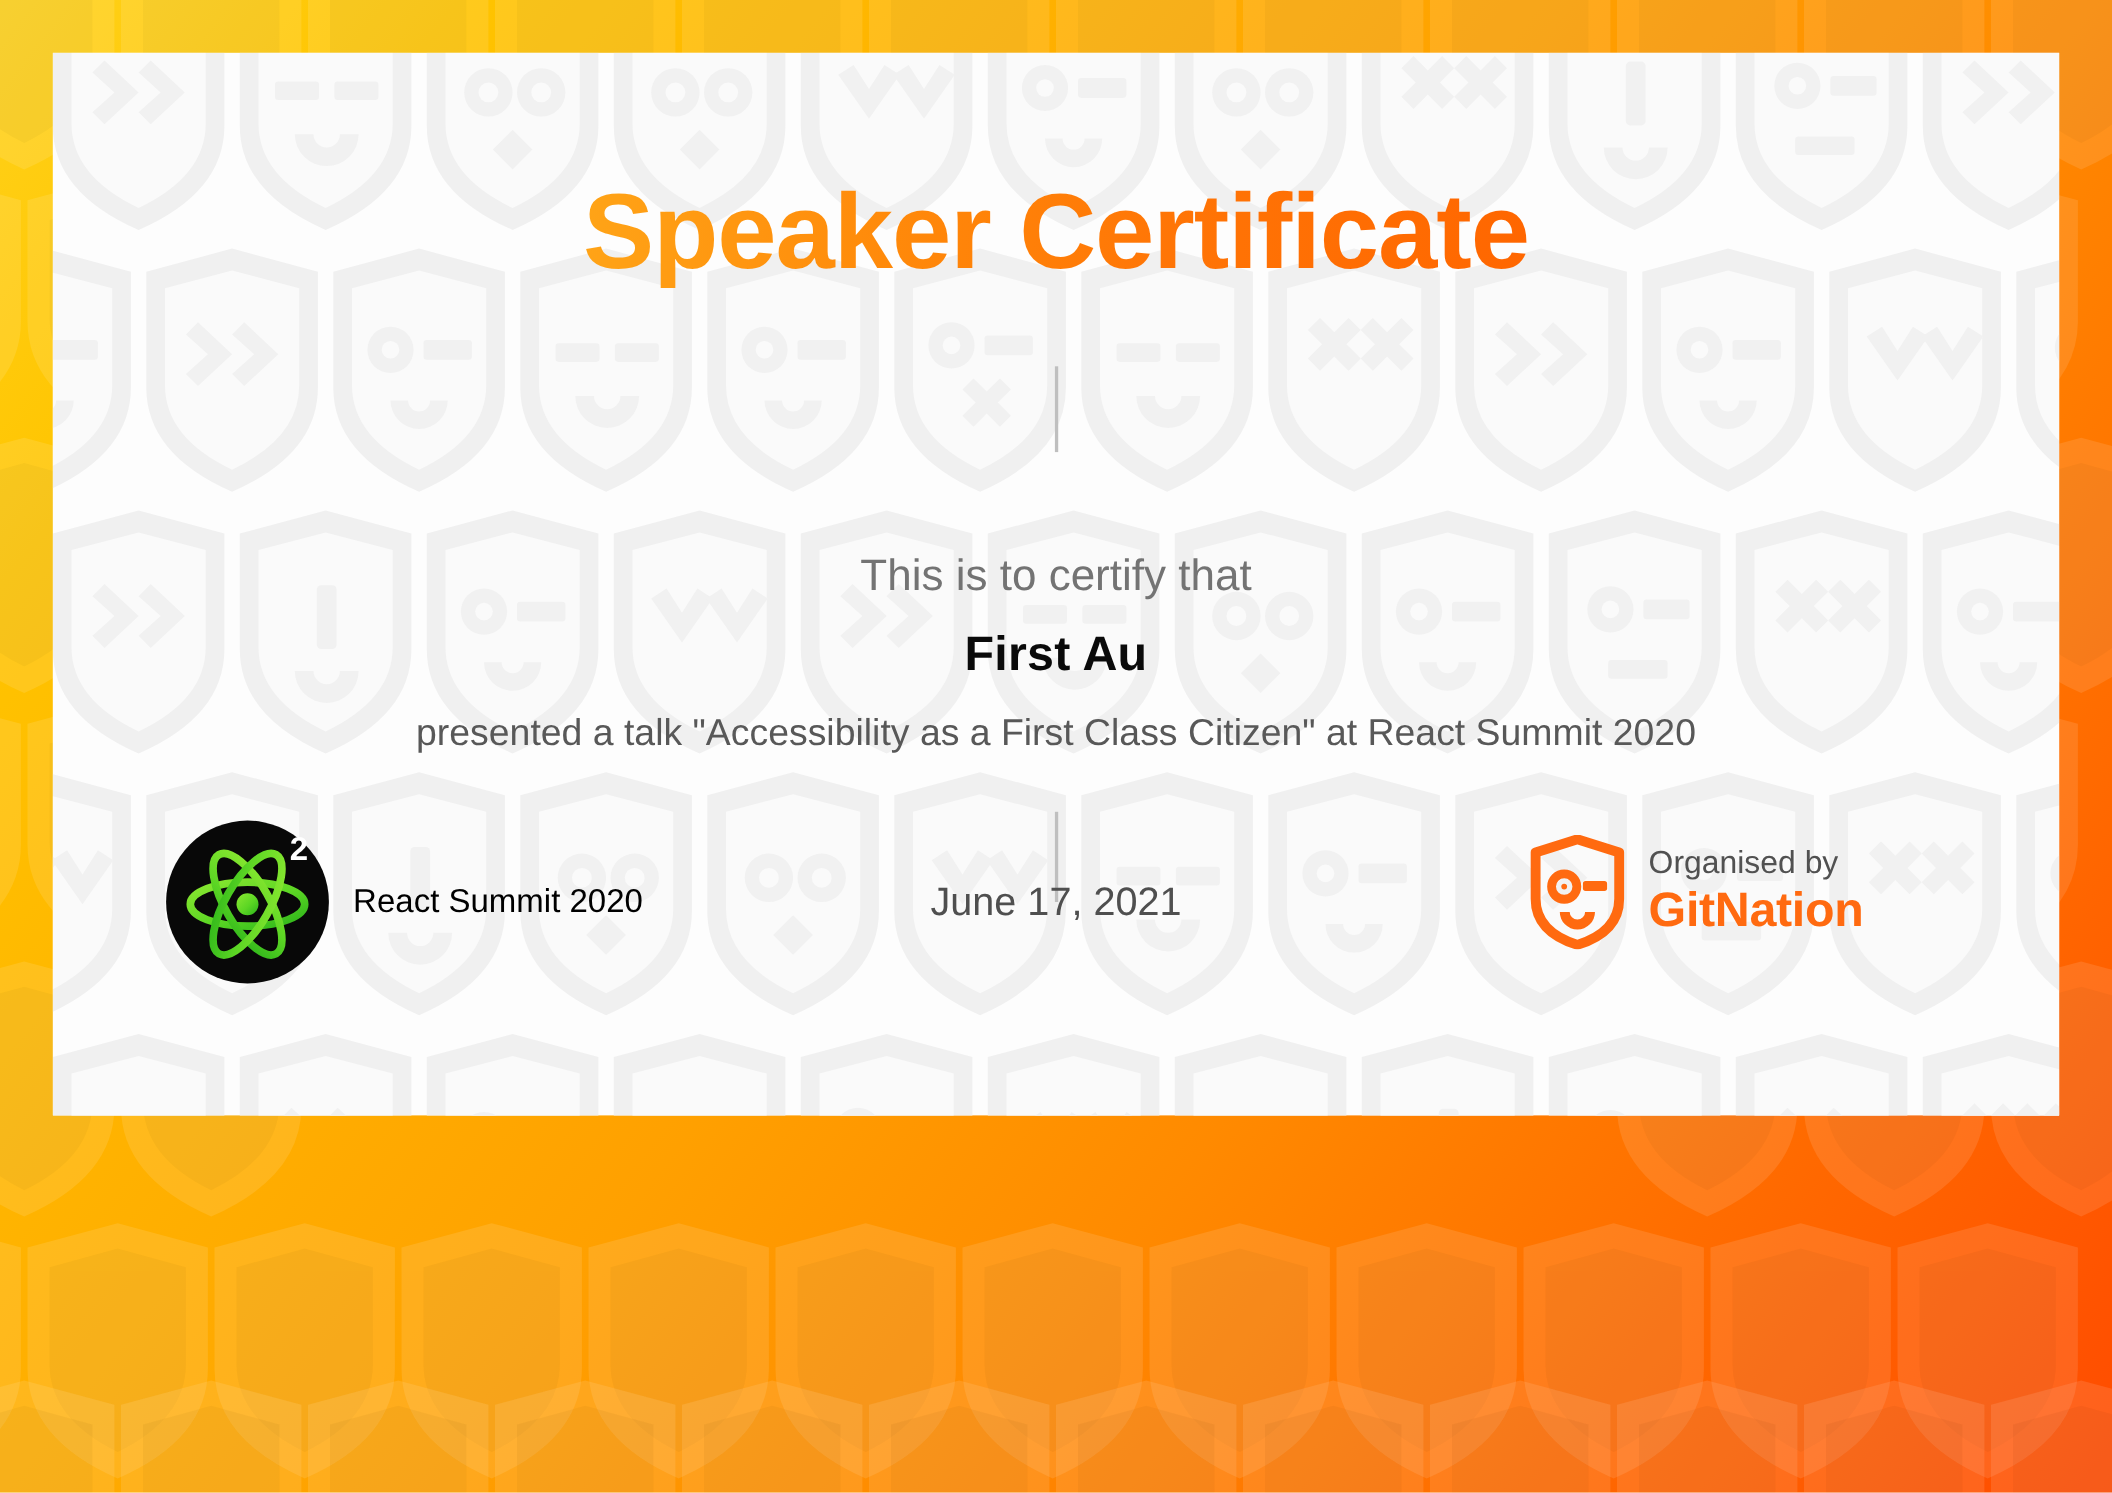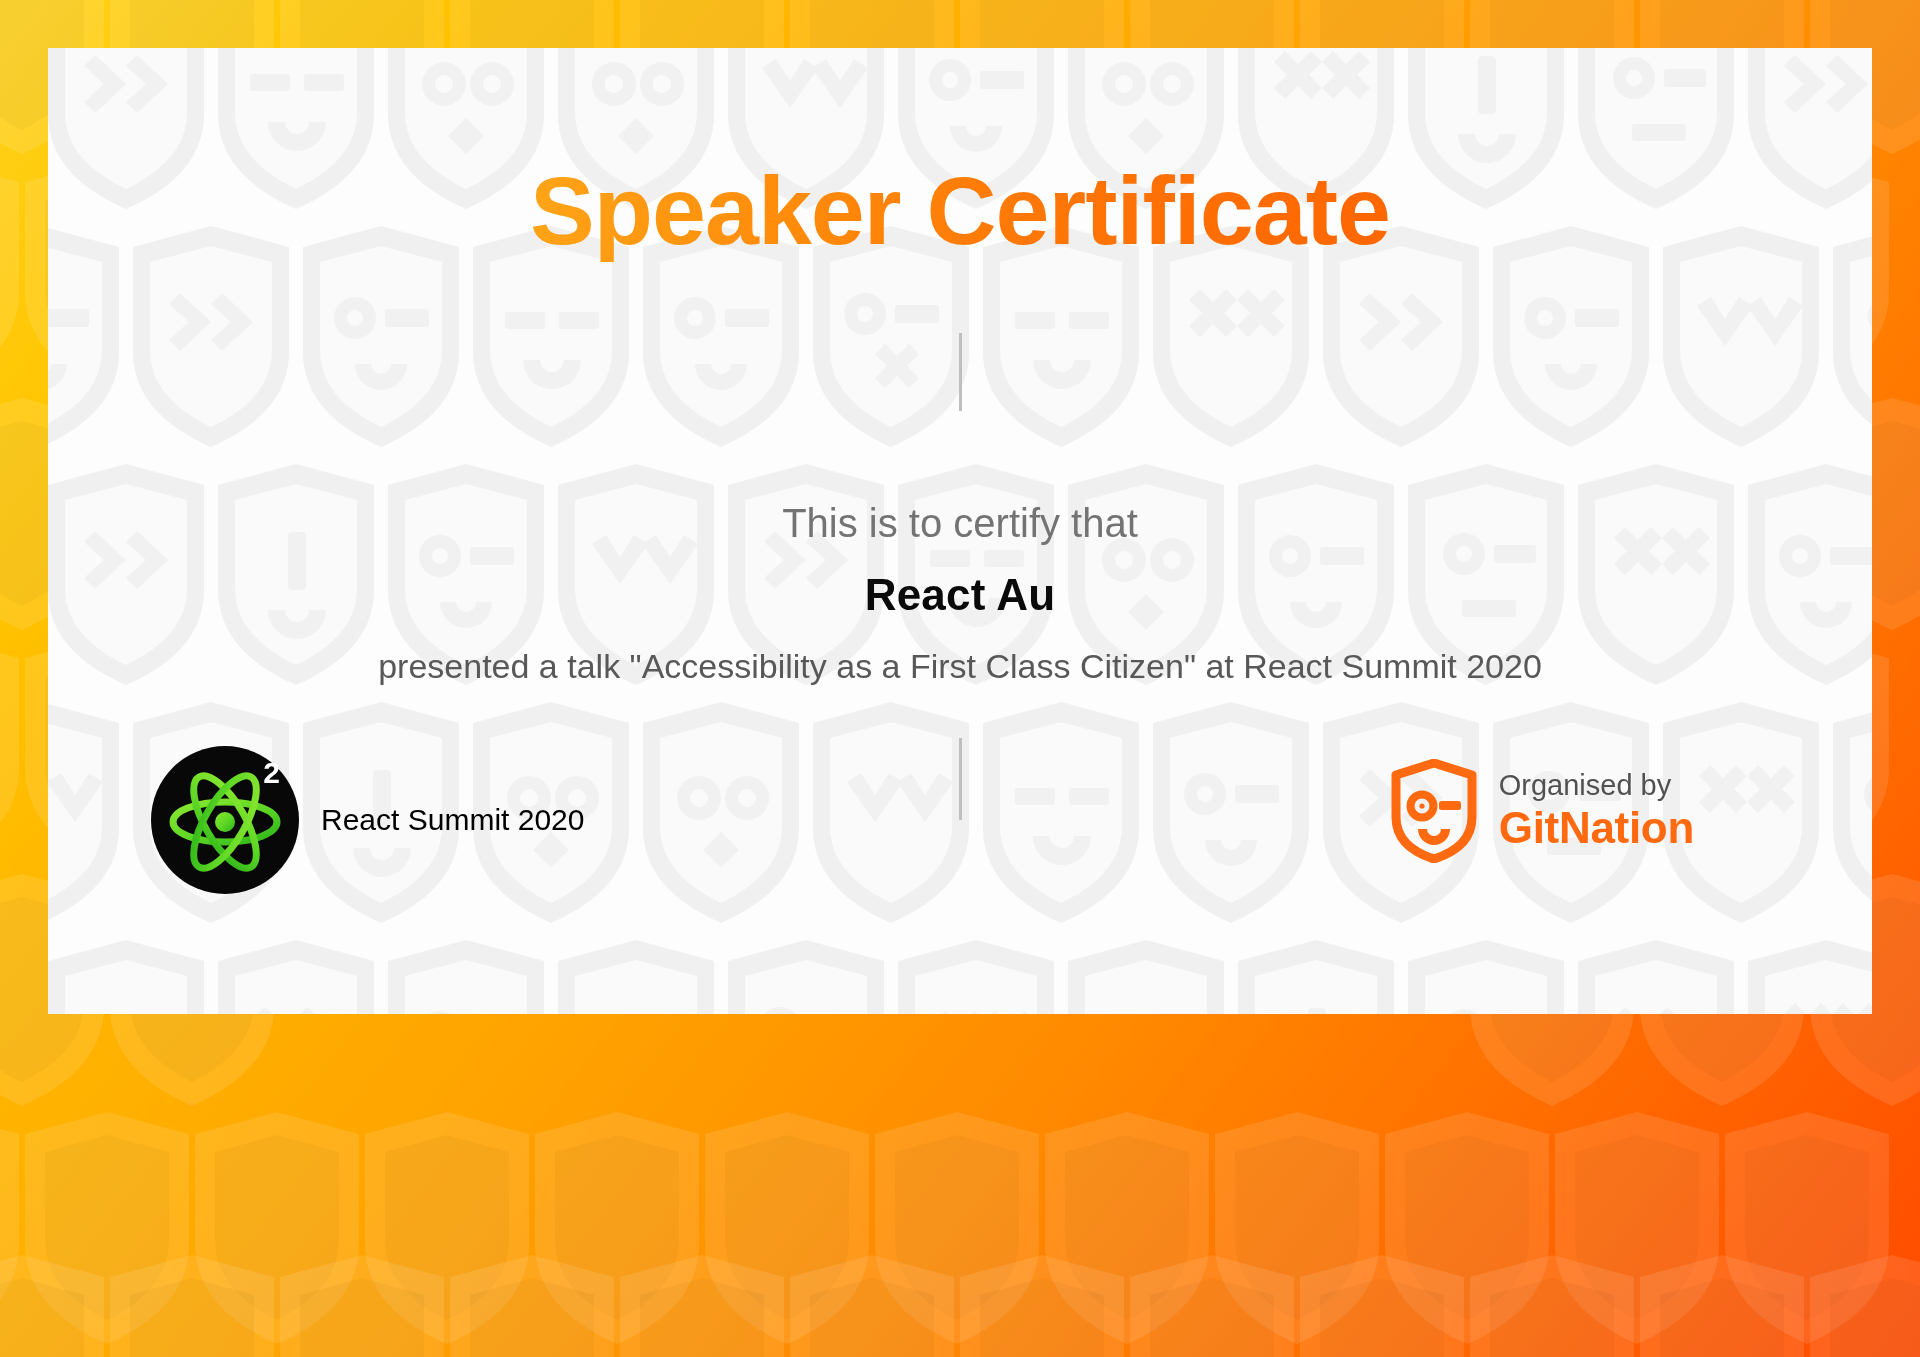--- a/index.html
+++ b/index.html
@@ -591,21 +591,21 @@
     </svg>
 
     <div id="card-content">
 
       <h1 id="certificate-title">Speaker Certificate</h1>
 
       <div class="divider-rule" id="divider-top"></div>
 
       <p id="certify-line">This is to certify that</p>
 
-      <p id="recipient-name">React Au</p>
+      <p id="recipient-name">First Au</p>
 
       <p id="talk-line">presented a talk "Accessibility as a First Class Citizen" at React Summit 2020</p>
 
       <div class="divider-rule" id="divider-bottom"></div>
     </div>
 
     <div id="certificate-footer">
 
       <div id="event-block">
         <div id="event-logo">
@@ -622,20 +622,21 @@
               <ellipse rx="52" ry="20" transform="rotate(60)"></ellipse>
               <ellipse rx="52" ry="20" transform="rotate(120)"></ellipse>
             </g>
             <circle cx="74" cy="76" r="10" fill="url(#reactgrad)"></circle>
           </svg>
           <span id="event-logo-sup">2</span>
         </div>
         <span id="event-name">React Summit 2020</span>
       </div>
 
+      <div id="issue-date">June 17, 2021</div>
 
       <div id="organiser-block">
         <svg id="organiser-logo" viewBox="0 0 86 104" aria-hidden="true">
           <path d="M43 4 L81 16 L81 58 Q81 88 43 100 Q5 88 5 58 L5 16 Z" fill="none" stroke="#FF6A10" stroke-width="9" stroke-linejoin="round"></path>
           <circle cx="31" cy="47" r="11.5" fill="none" stroke="#FF6A10" stroke-width="8"></circle>
           <circle cx="31" cy="47" r="2.6" fill="#FF6A10"></circle>
           <rect x="48" y="42" width="22" height="9" rx="2.5" fill="#FF6A10"></rect>
           <path d="M27 70 a16 16 0 0 0 32 0 h-9 a7 7 0 0 1 -14 0 Z" fill="#FF6A10"></path>
         </svg>
         <span id="organiser-text">

